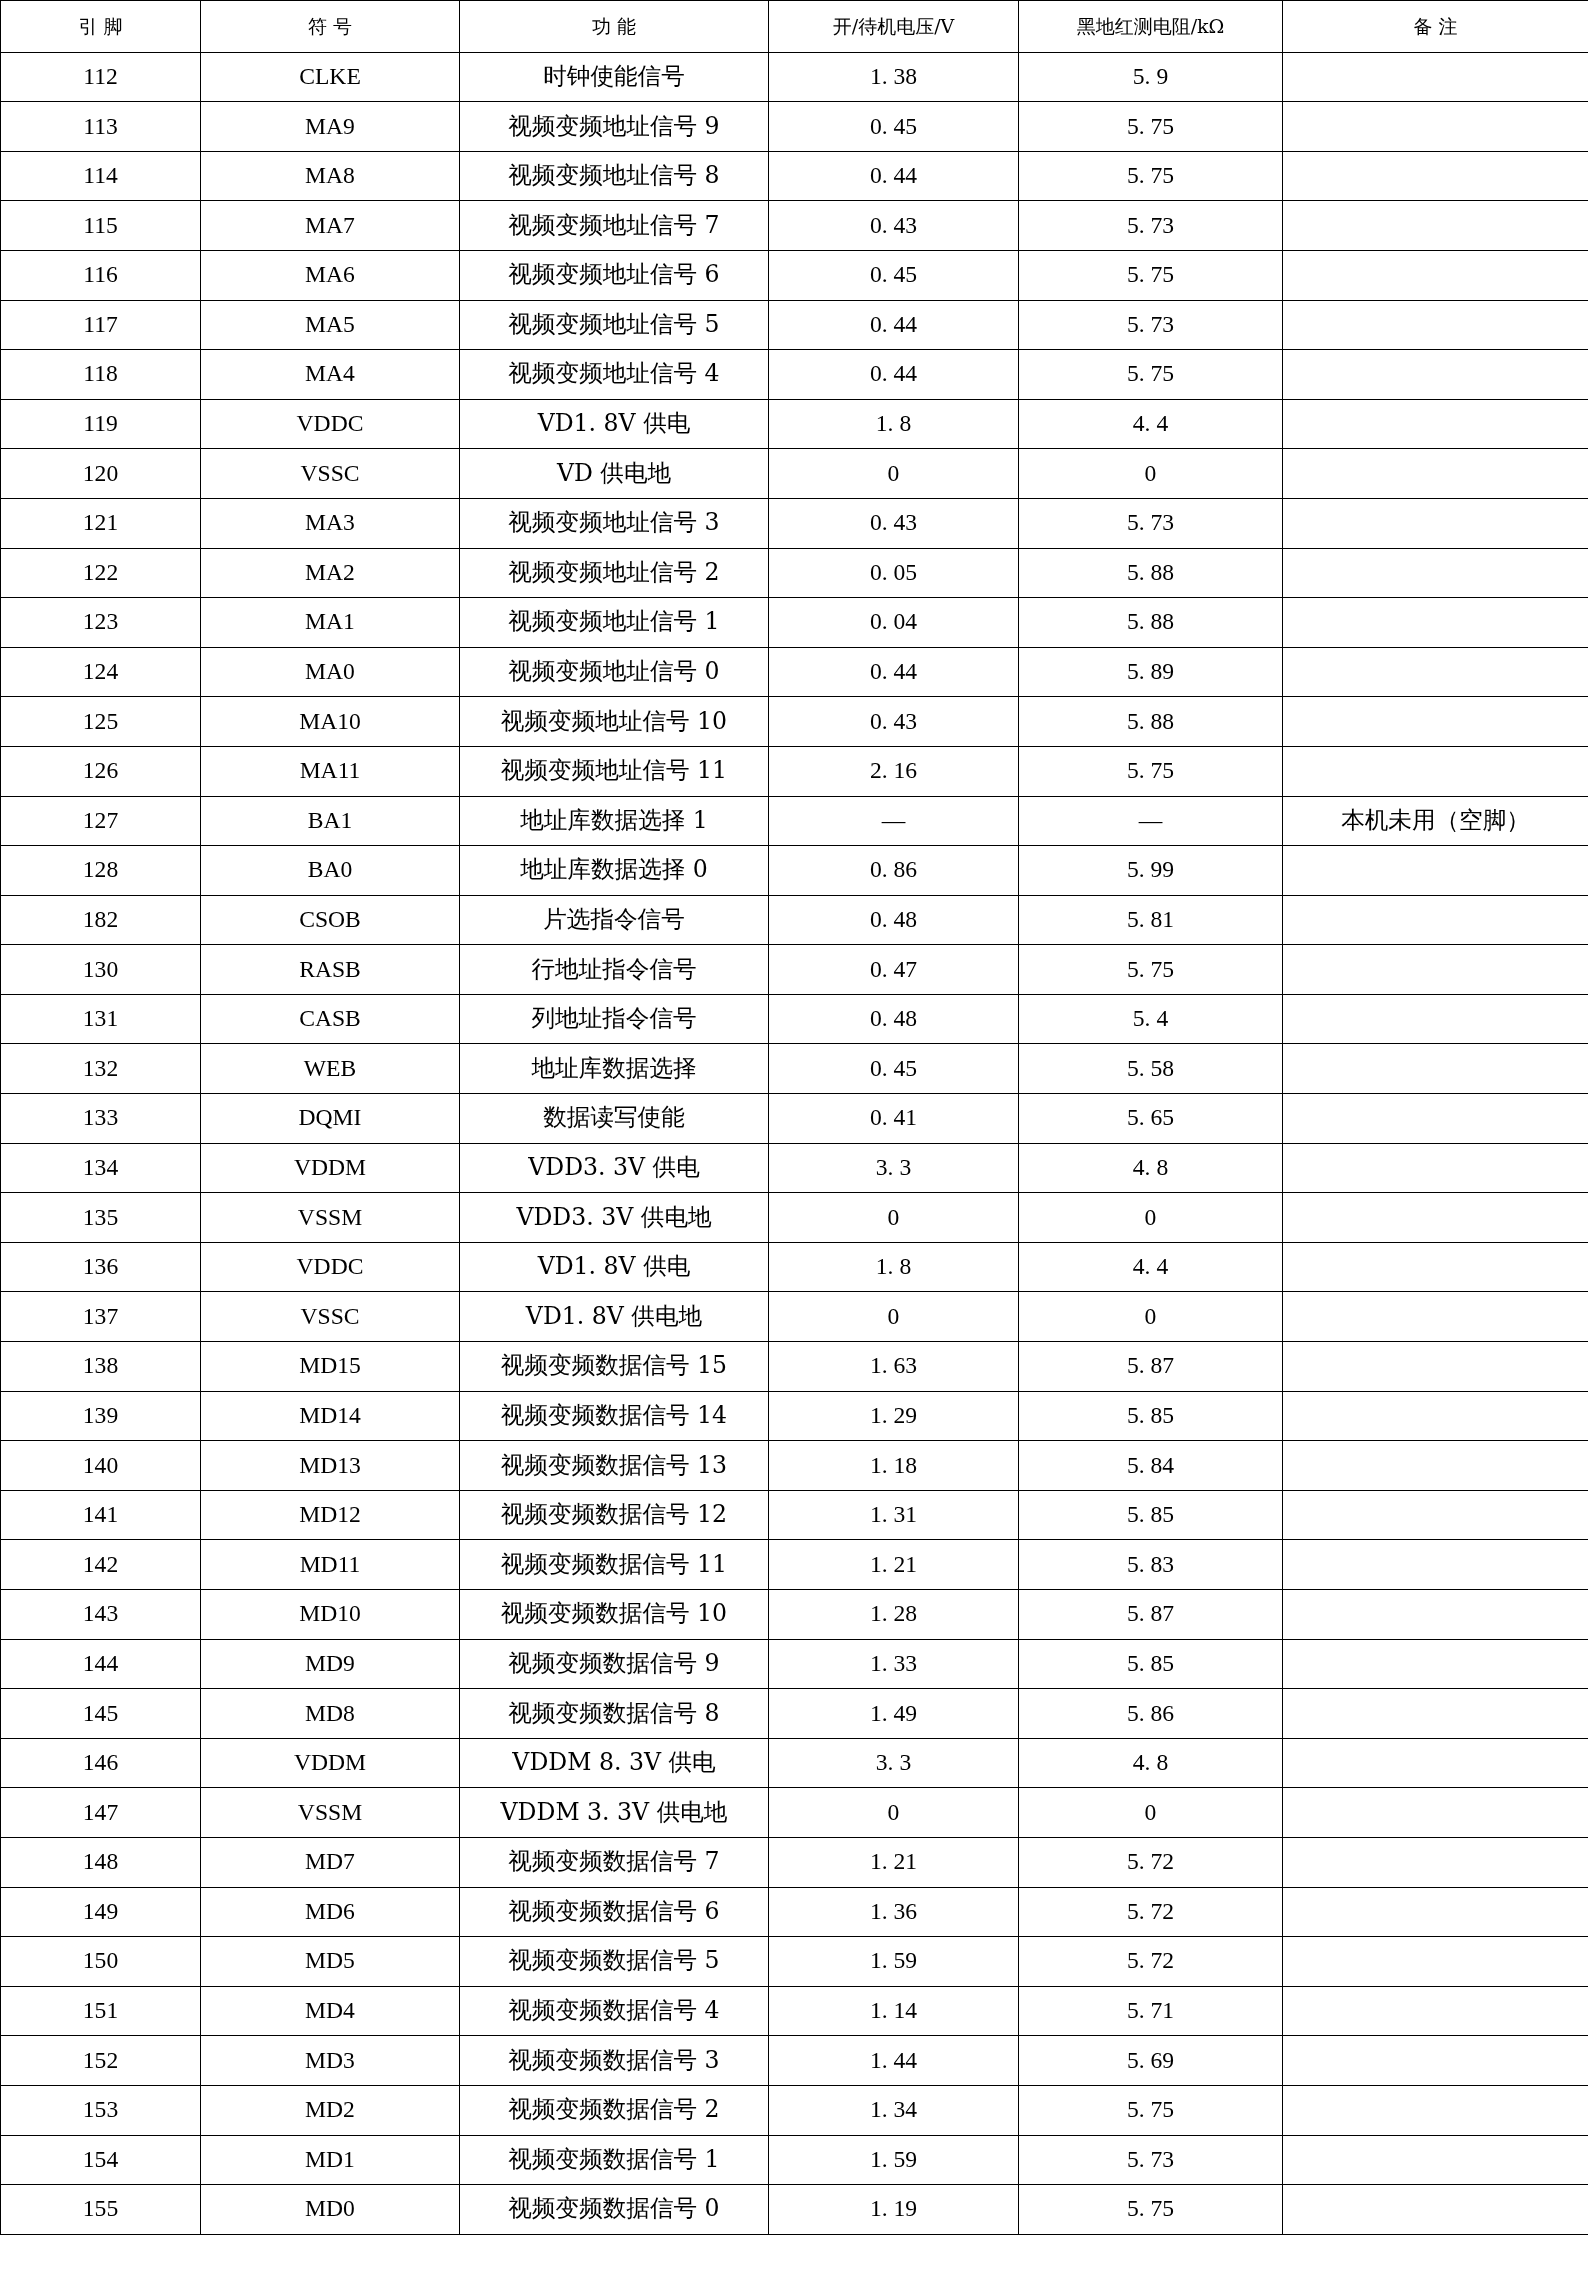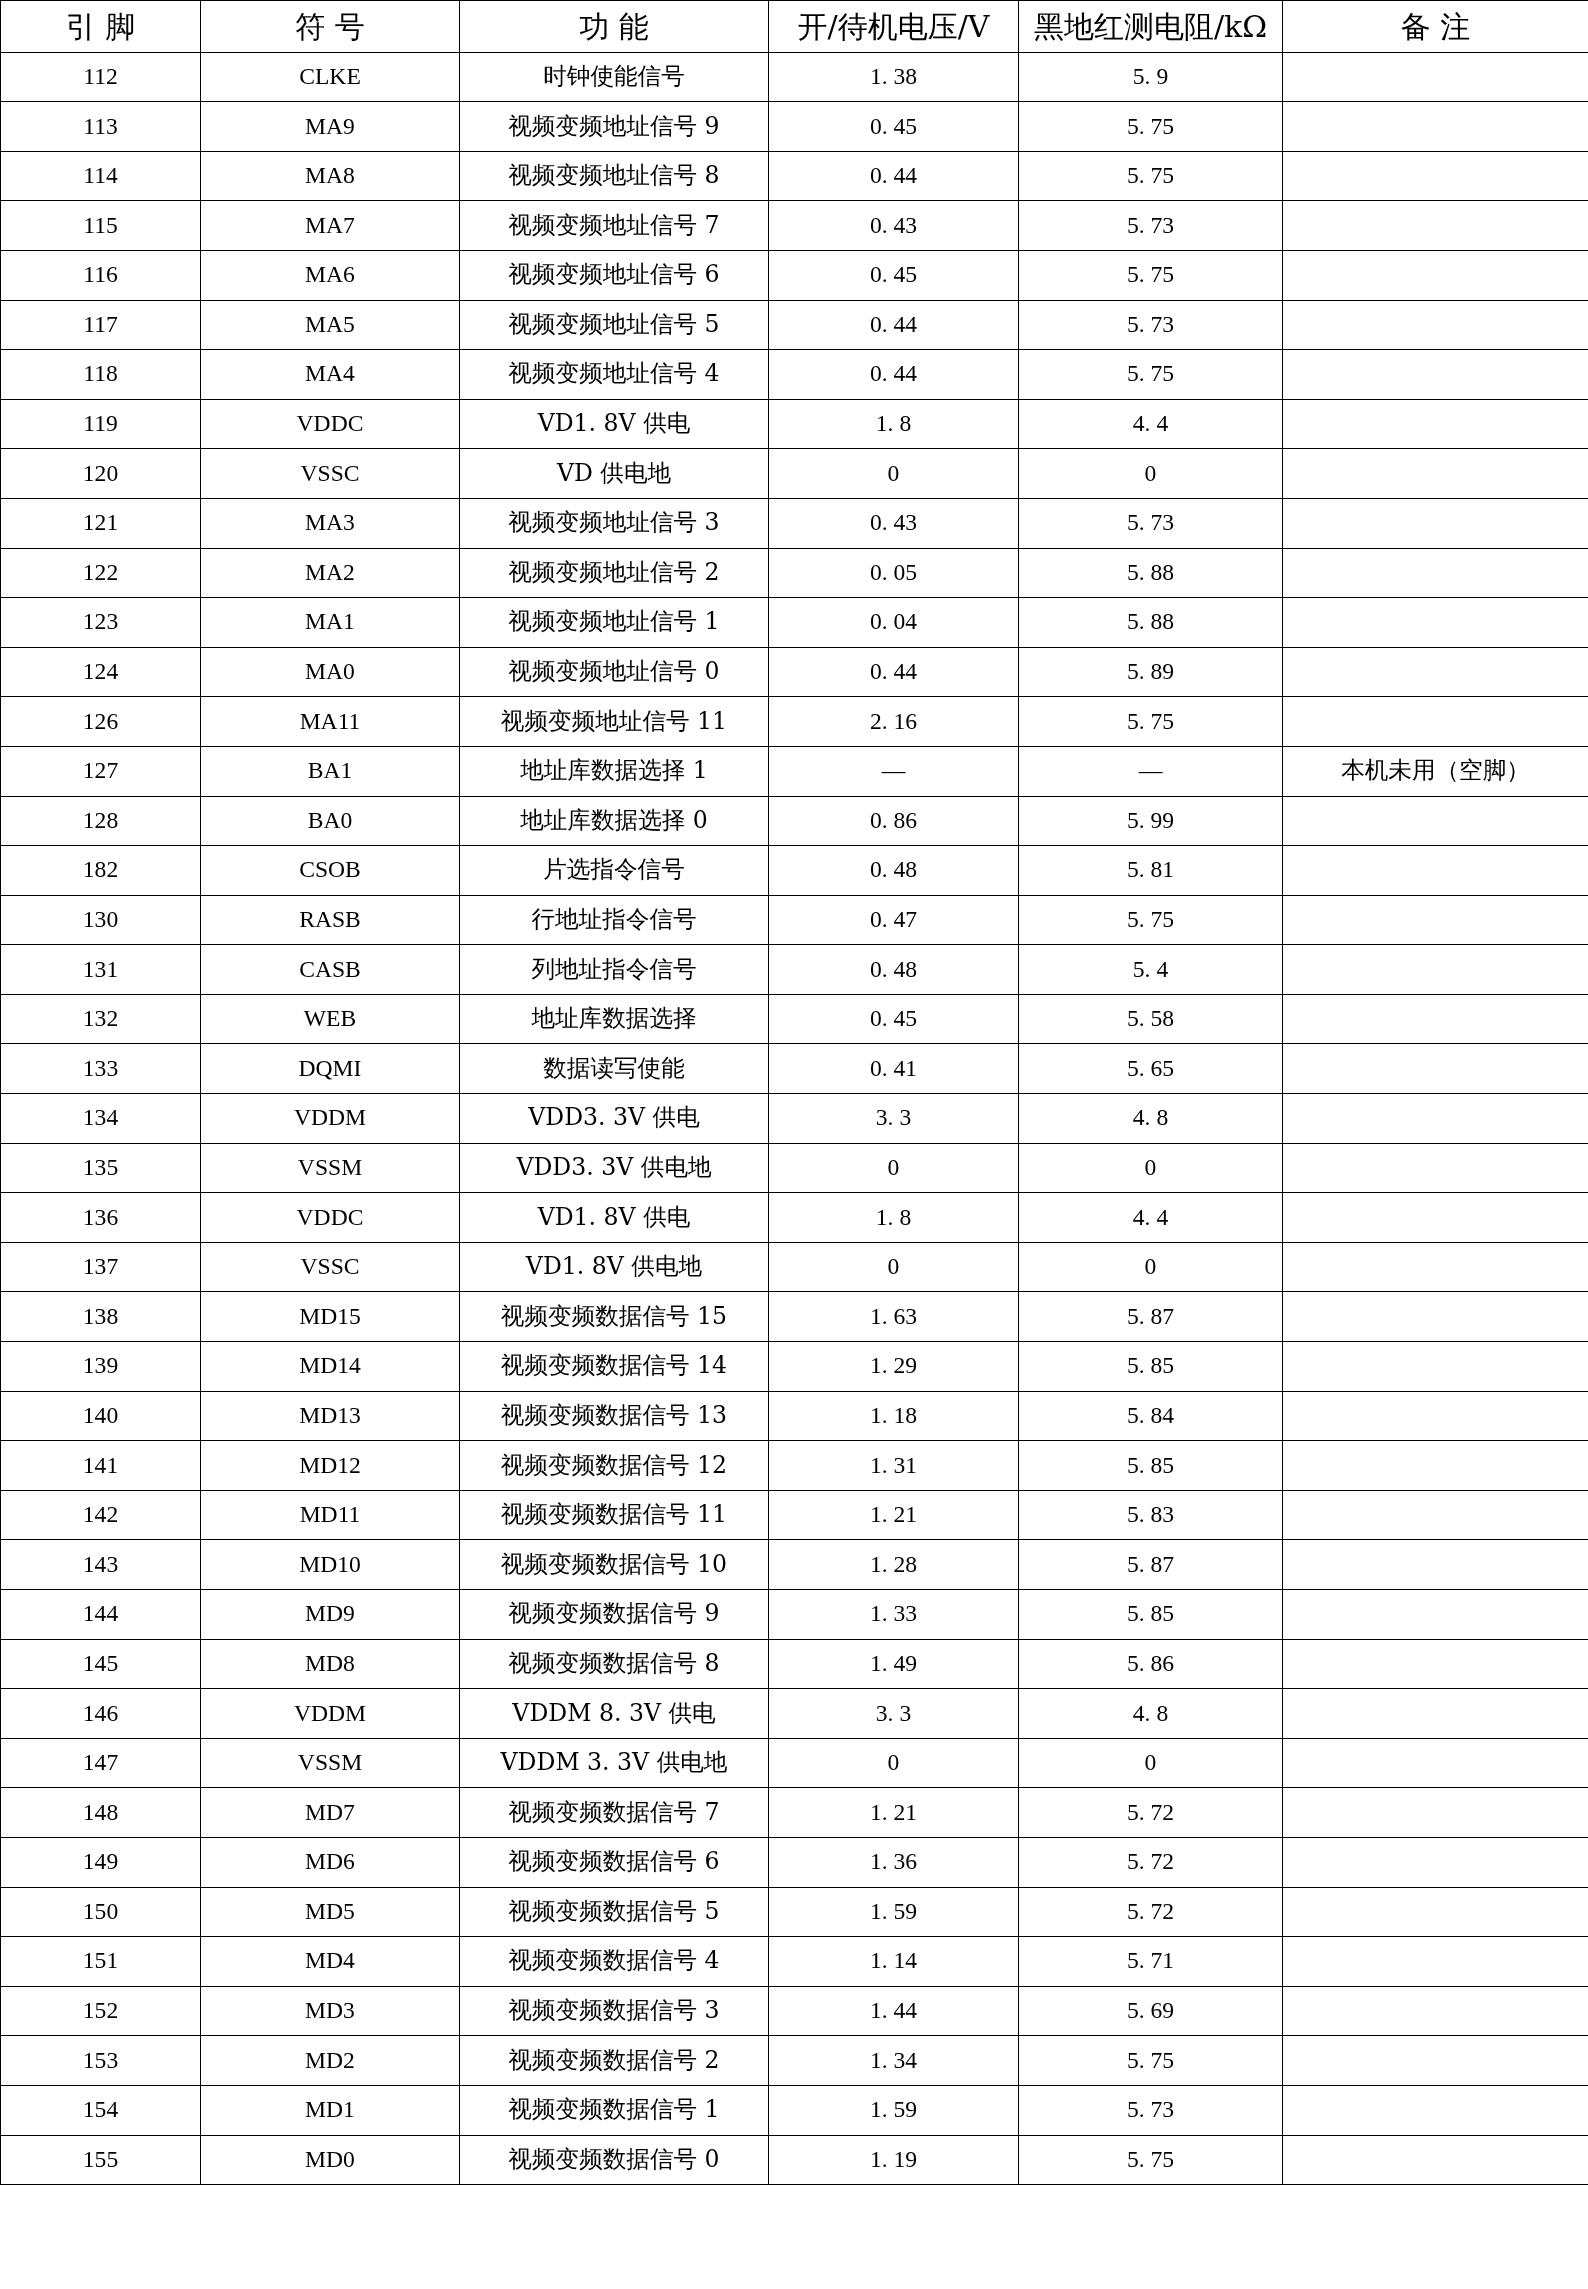--- a/index.html
+++ b/index.html
@@ -38,21 +38,21 @@
     font-size: 23.6px;
     line-height: 1.1;
     height: 45px;
     padding: 1.8px 3.6px;
     font-weight: normal;
     white-space: nowrap;
     overflow: hidden;
   }
   table.pin-table thead th {
     height: 47px;
-    font-size: 30px;
+    font-size: 19px;
     letter-spacing: 0px;
   }
   .hdr-sp {
     letter-spacing: 9px;
     padding-left: 9px;
   }
   .num {
     font-family: "Liberation Serif", "DejaVu Serif", serif;
   }
   .sym {
@@ -191,20 +191,28 @@
         </tr>
         <tr>
           <td class="num">124</td>
           <td class="sym">MA0</td>
           <td class="cn">视频变频地址信号 0</td>
           <td class="num">0. 44</td>
           <td class="num">5. 89</td>
           <td class="note"></td>
         </tr>
         <tr>
+          <td class="num">125</td>
+          <td class="sym">MA10</td>
+          <td class="cn">视频变频地址信号 10</td>
+          <td class="num">0. 43</td>
+          <td class="num">5. 88</td>
+          <td class="note"></td>
+        </tr>
+        <tr>
           <td class="num">126</td>
           <td class="sym">MA11</td>
           <td class="cn">视频变频地址信号 11</td>
           <td class="num">2. 16</td>
           <td class="num">5. 75</td>
           <td class="note"></td>
         </tr>
         <tr>
           <td class="num">127</td>
           <td class="sym">BA1</td>

